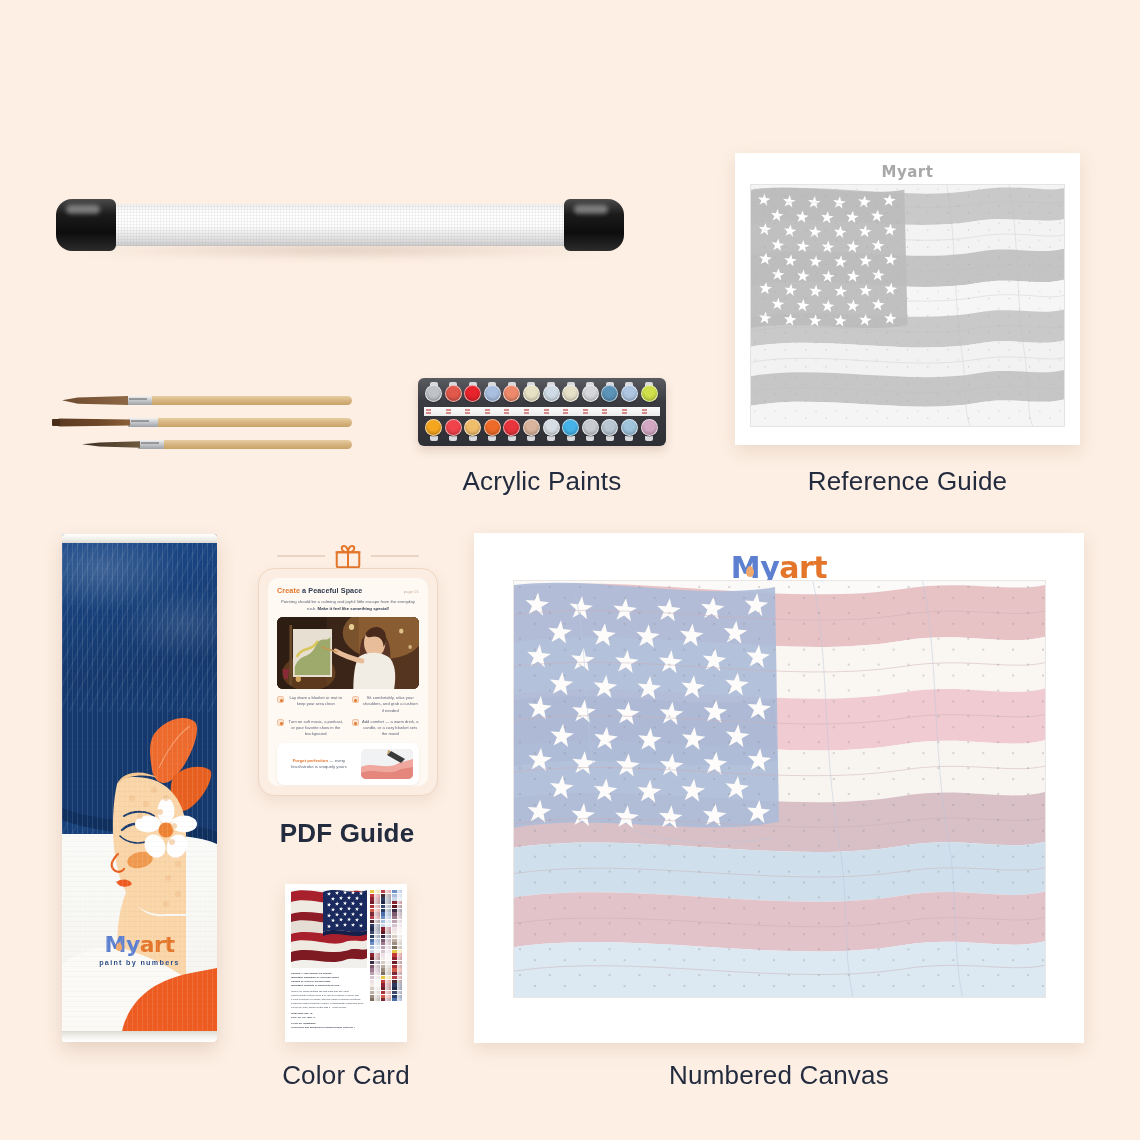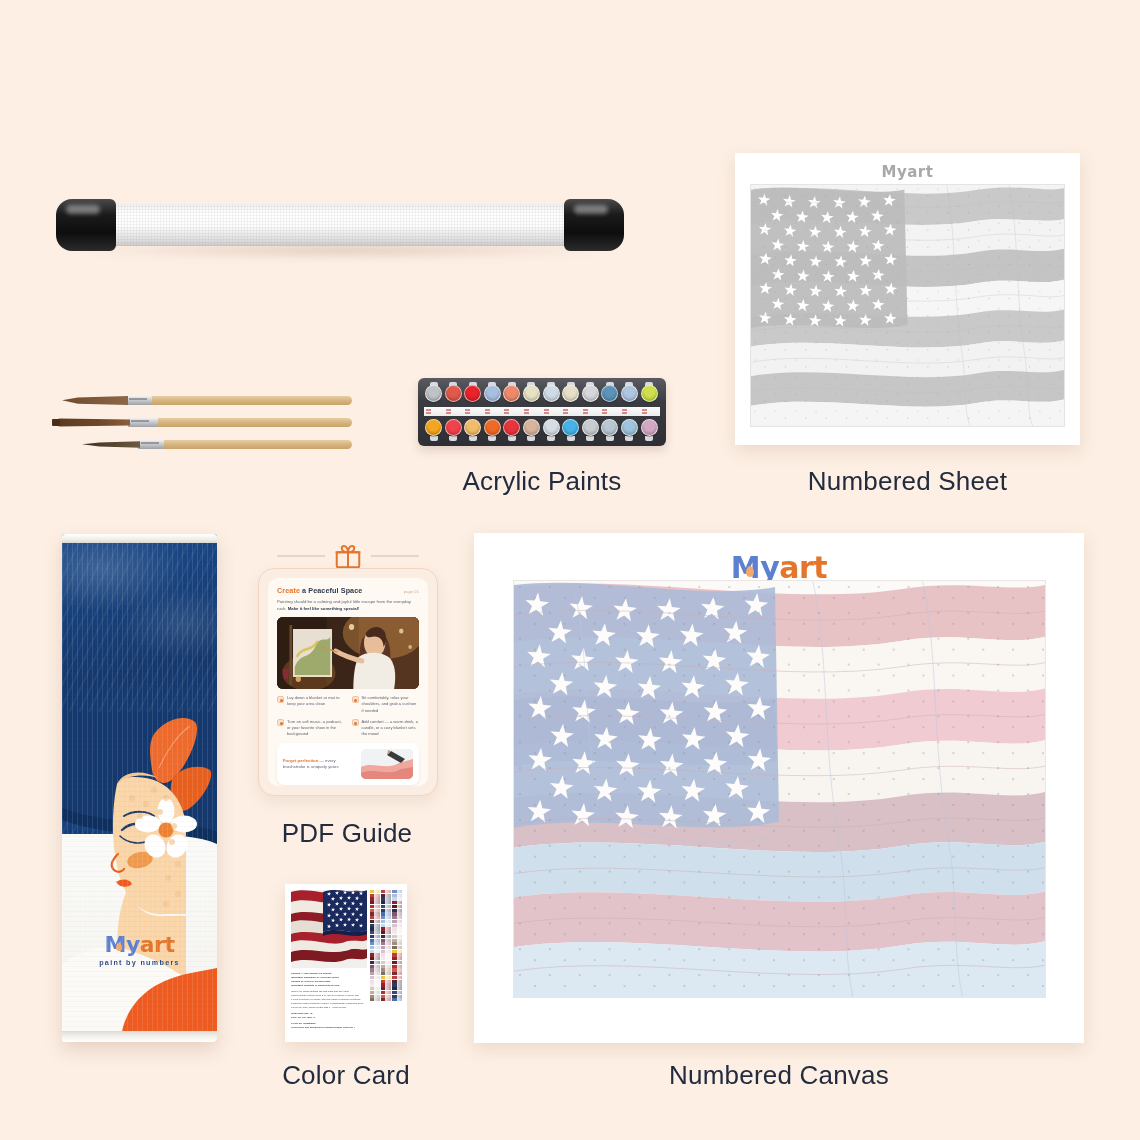--- a/index.html
+++ b/index.html
@@ -176,21 +176,21 @@
     display: flex; align-items: center; justify-content: center; gap: 8px;
   }
   .gift-line { height: 1.5px; width: 48px; background: #E9D5C6; }
   .pdf-card {
     position: absolute; left: 258px; top: 568px; width: 180px; height: 228px;
     background: #FCEDE2; border: 1.5px solid #F0D6C2; border-radius: 16px;
     box-shadow: 0 6px 14px rgba(150,110,80,.12);
   }
   .pdf-inner {
     position: absolute; left: 9px; top: 9px; right: 9px; bottom: 9px;
-    background: #FFF9F4; border-radius: 10px; padding: 8px 9px; overflow: hidden;
+    background: #FFF9F4; border-radius: 10px; padding: 8px 9px; overflow: hidden; text-align: center;
   }
   .pdf-h {
     font-size: 7.2px; font-weight: 700; color: #2E3A4E; letter-spacing: .1px;
     display: flex; justify-content: space-between; align-items: baseline;
   }
   .pdf-h .accent { color: #E4762B; }
   .pdf-page { font-size: 4px; color: #C6AE9C; font-weight: 400; }
   .pdf-body { margin-top: 4px; font-size: 4.3px; line-height: 1.55; color: #5C6474; }
   .pdf-body b { color: #2E3A4E; }
   .pdf-photo {
@@ -502,21 +502,21 @@
             <path d="M0,228 C90,212 200,240 290,224 C340,216 380,228 400,222"></path>
             <path d="M0,266 C90,250 200,278 290,262 C340,254 380,266 400,260"></path>
             <path d="M250,0 C262,60 258,140 270,220 C276,262 272,292 280,310"></path>
             <path d="M330,0 C342,60 338,140 350,220 C356,262 352,292 360,310"></path>
           </g>
           <rect width="400" height="310" fill="url(#dotsG)" opacity="0.55"></rect>
         </g>
       </svg>
     </div>
   </div>
-  <div class="label" style="left:735px; top:466px; width:345px;">Numbered Sheet</div>
+  <div class="label" style="left:735px; top:466px; width:345px;">Reference Guide</div>
 
   <div class="bag">
     <div class="bag-inner">
       <div class="bag-white"></div>
       <div class="bag-navy"></div>
 
       <svg style="position:absolute; left:0; bottom:0; width:100%; height:330px;" viewBox="0 0 155 330" preserveAspectRatio="none" aria-hidden="true">
 
         <path d="M0,0 L155,0 L155,120 C120,104 60,118 0,96 Z" fill="#15396E"></path>
         <path d="M0,96 C60,118 120,104 155,120 L155,132 C120,116 60,130 0,108 Z" fill="#0F2F5E"></path>
@@ -664,21 +664,21 @@
             <rect width="52" height="30" fill="#F1F2F4"></rect>
             <path d="M0,18 C12,12 26,22 38,14 L52,10 L52,30 L0,30 Z" fill="#EFA79E"></path>
             <path d="M0,24 C14,18 28,28 40,20 L52,18 L52,30 L0,30 Z" fill="#E4867C"></path>
             <path d="M30,2 L44,10 L40,14 L26,6 Z" fill="#3A3A3A"></path>
             <path d="M26,6 L30,2 L27,1 Z" fill="#C9A06A"></path>
           </svg>
         </div>
       </div>
     </div>
   </div>
-  <div class="label" style="left:247px; top:818px; width:200px;">PDF Guide</div>
+  <div class="label" style="left:247px; top:818px; width:200px;font-weight:bold;">PDF Guide</div>
 
   <div class="paper color-card">
     <div class="cc-flag">
       <svg width="100%" height="100%" viewBox="0 0 76 78" preserveAspectRatio="none" aria-hidden="true">
         <rect width="76" height="78" fill="#F2F0EC"></rect>
 
         <g>
           <path d="M0,2 C18,-4 40,8 58,2 C66,-1 72,3 76,1 L76,10 C70,13 62,9 54,12 C38,18 18,8 0,14 Z" fill="#A8202C"></path>
           <path d="M0,22 C18,16 40,28 58,22 C66,19 72,23 76,21 L76,30 C70,33 62,29 54,32 C38,38 18,28 0,34 Z" fill="#8E1C26"></path>
           <path d="M0,42 C18,36 40,48 58,42 C66,39 72,43 76,41 L76,50 C70,53 62,49 54,52 C38,58 18,48 0,54 Z" fill="#A8202C"></path>

